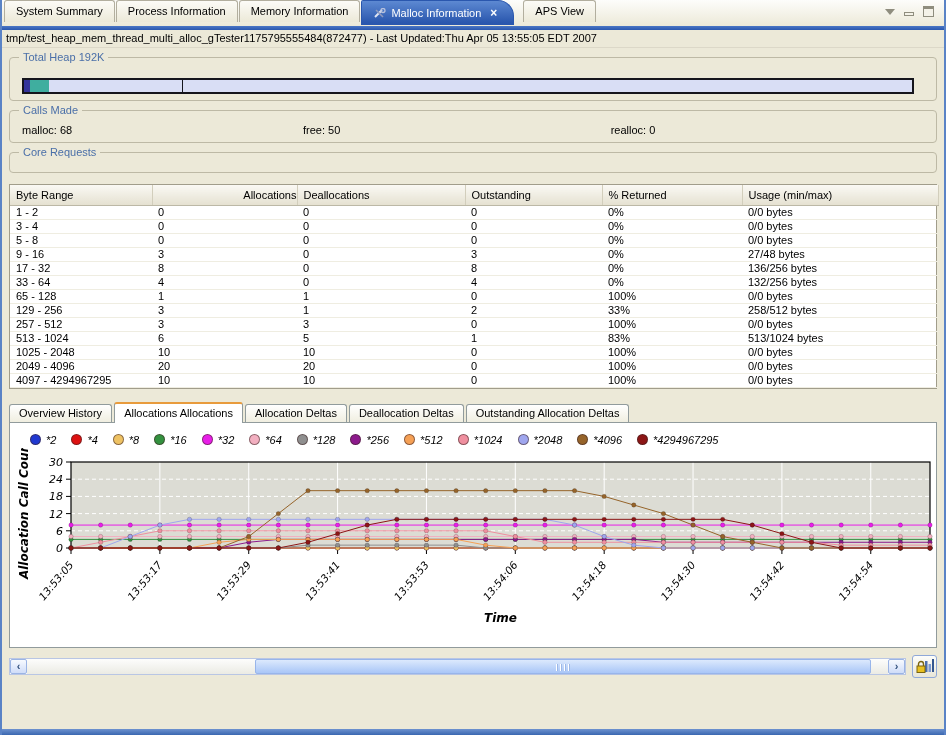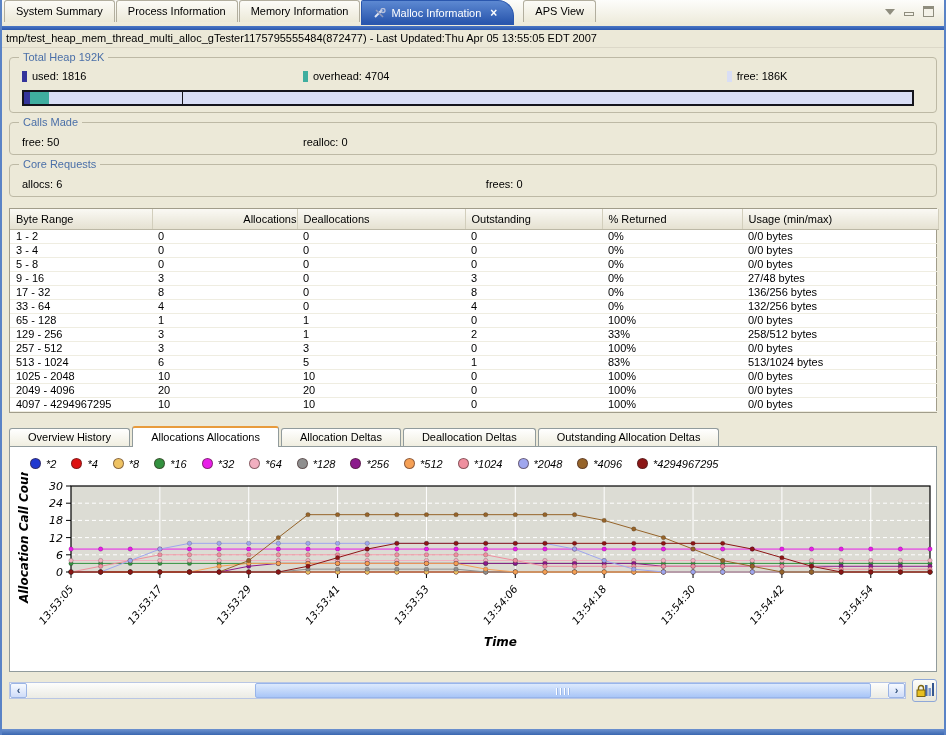--- a/index.html
+++ b/index.html
@@ -41,21 +41,21 @@
   .calls-row { display:grid; grid-template-columns:31.5% 34.5% auto; }
   .core-row  { display:grid; grid-template-columns:52% auto; }
   
   .tablewrap { margin:11px 7px 0 7px; border:1px solid #a19d8b; background:#fff; }
   table { border-collapse:collapse; width:100%; table-layout:fixed; }
   thead th { height:20px; background:linear-gradient(#faf9f4,#e5e1d1); font-weight:normal; text-align:left;
              padding:0 0 0 6px; border-right:1px solid #d2cebc; border-bottom:1px solid #bcb8a6; white-space:nowrap;margin-left:48px; }
   tbody td { height:14px; padding:0 0 0 6px; border-bottom:1px solid #efede1; white-space:nowrap; overflow:hidden; }
   
   .viewtabs { display:flex; align-items:flex-end; margin:13px 0 0 7px; position:relative; z-index:2; }
-  .vtab { height:18px; line-height:17px; padding:0 18px; margin-right:2px; white-space:nowrap;
+  .vtab { height:18px; line-height:17px; padding:0 9px; margin-right:2px; white-space:nowrap;
           background:linear-gradient(#ffffff,#f0eee0); border:1px solid #919b9c; border-bottom:none;
           border-radius:3px 3px 0 0; }
   .vtab.active { height:21px; line-height:19px; background:#fff; border-top:2px solid #e89b3c; margin-bottom:-1px; }
   .panel { margin:0 7px; border:1px solid #919b9c; background:#fff; height:226px; }
   .legendrow { display:flex; gap:15px; align-items:center; padding:11px 0 2px 20px; }
   .lgd-item { display:flex; align-items:center; }
   .lgd-dot { width:11px; height:11px; border-radius:50%; border:1px solid rgba(60,35,35,.55); }
   .lgd-label { font-style:italic; margin-left:5px; font-size:11px; }
   .chartwrap { padding-left:4px; }
   
@@ -95,47 +95,39 @@
 <div class="winicons">
   <div class="icon-tri"></div>
   <div class="icon-min"></div>
   <div class="icon-max"></div>
 </div>
 <div class="blueband"></div>
 <div class="infobar">tmp/test_heap_mem_thread_multi_alloc_gTester1175795555484(872477)  - Last Updated:Thu Apr 05 13:55:05 EDT 2007</div>
 
 <div class="group">
   <span class="group-title">Total Heap 192K</span>
-  <div class="heap-labels">
-    <span><span class="swatch" id="sw-used" style="background: rgb(52, 52, 155);"></span><span>used: 1816</span></span>
-    <span><span class="swatch" id="sw-overhead" style="background: rgb(63, 174, 159);"></span><span>overhead: 4704</span></span>
-    <span><span class="swatch" id="sw-free" style="background: rgb(217, 222, 245);"></span><span>free: 186K</span></span>
-  </div>
   <div class="heapbar" id="heapbar">
     <div class="seg" id="seg-used" style="width: 0.7%; background: rgb(52, 52, 155);"></div>
     <div class="seg" id="seg-overhead" style="width: 2.1%; background: rgb(63, 174, 159);"></div>
     <div class="seg" id="seg-free" style="flex: 1 1 0%; background: rgb(217, 222, 245);"></div>
     <div class="divider" id="heap-divider" style="left: 17.8%;"></div>
   </div>
 </div>
 
 <div class="group" style="padding-top:13px;">
   <span class="group-title">Calls Made</span>
   <div class="calls-row">
+    <span>malloc: 68</span>
     <span>free: 50</span>
     <span>realloc: 0</span>
   </div>
 </div>
 
 <div class="group" style="padding-top:13px;">
   <span class="group-title">Core Requests</span>
-  <div class="core-row">
-    <span>allocs: 6</span>
-    <span>frees: 0</span>
-  </div>
 </div>
 
 <div class="tablewrap">
   <table id="bytetable">
     <thead id="bytetable-head">
         <tr>
           <th style="width: 142px;">Byte Range</th>
           <th style="width: 145px; text-align: right;">Allocations</th>
           <th style="width: 168px;">Deallocations</th>
           <th style="width: 137px;">Outstanding</th>

